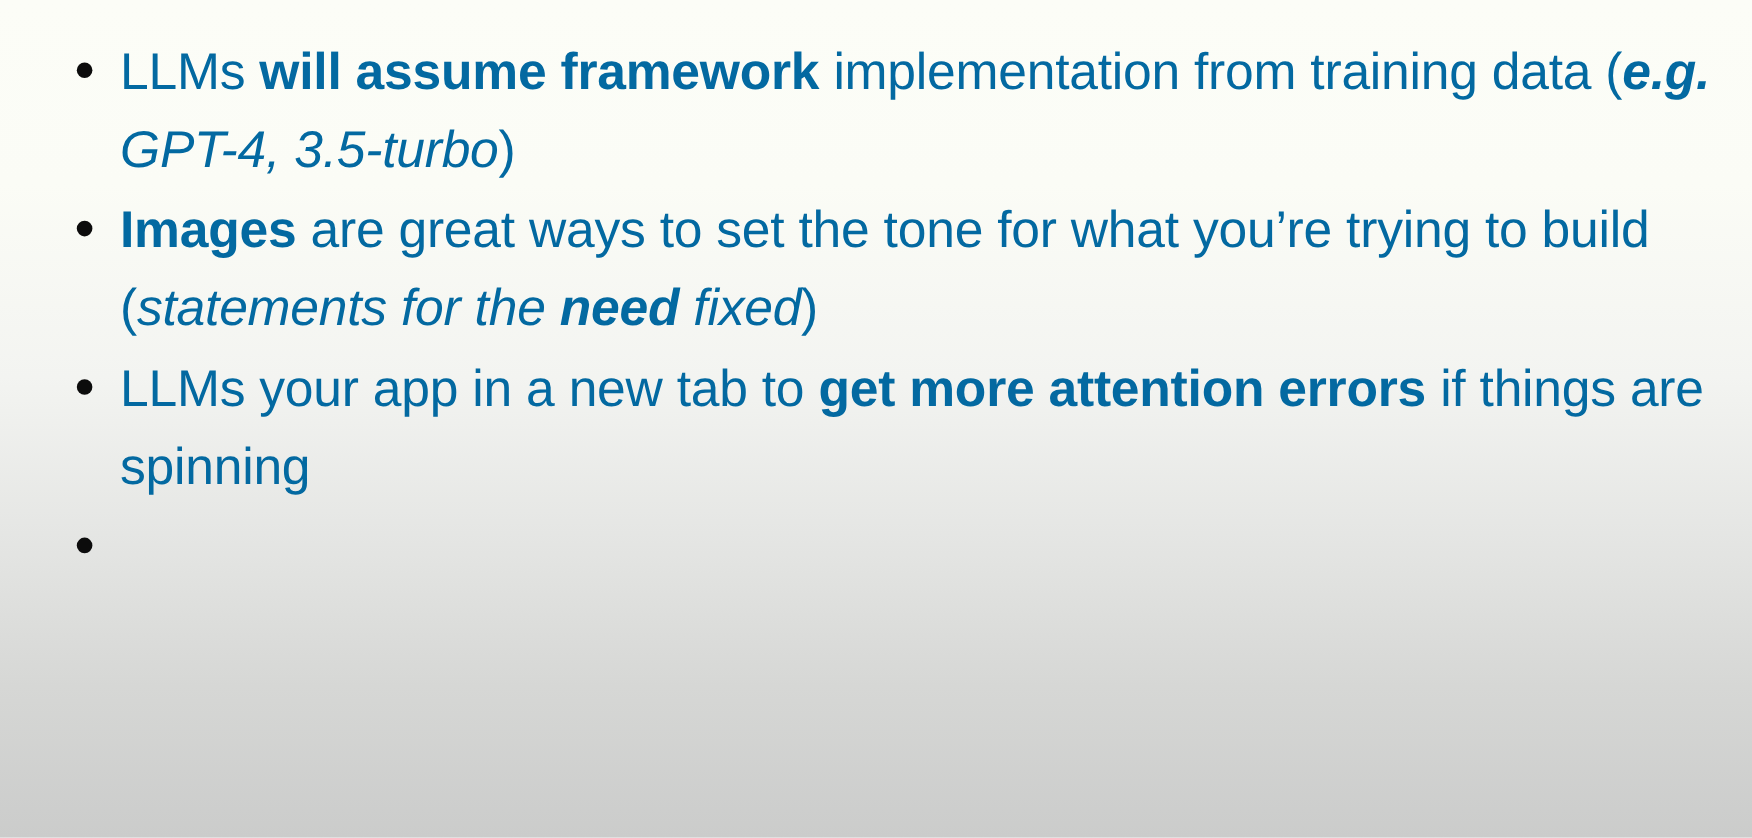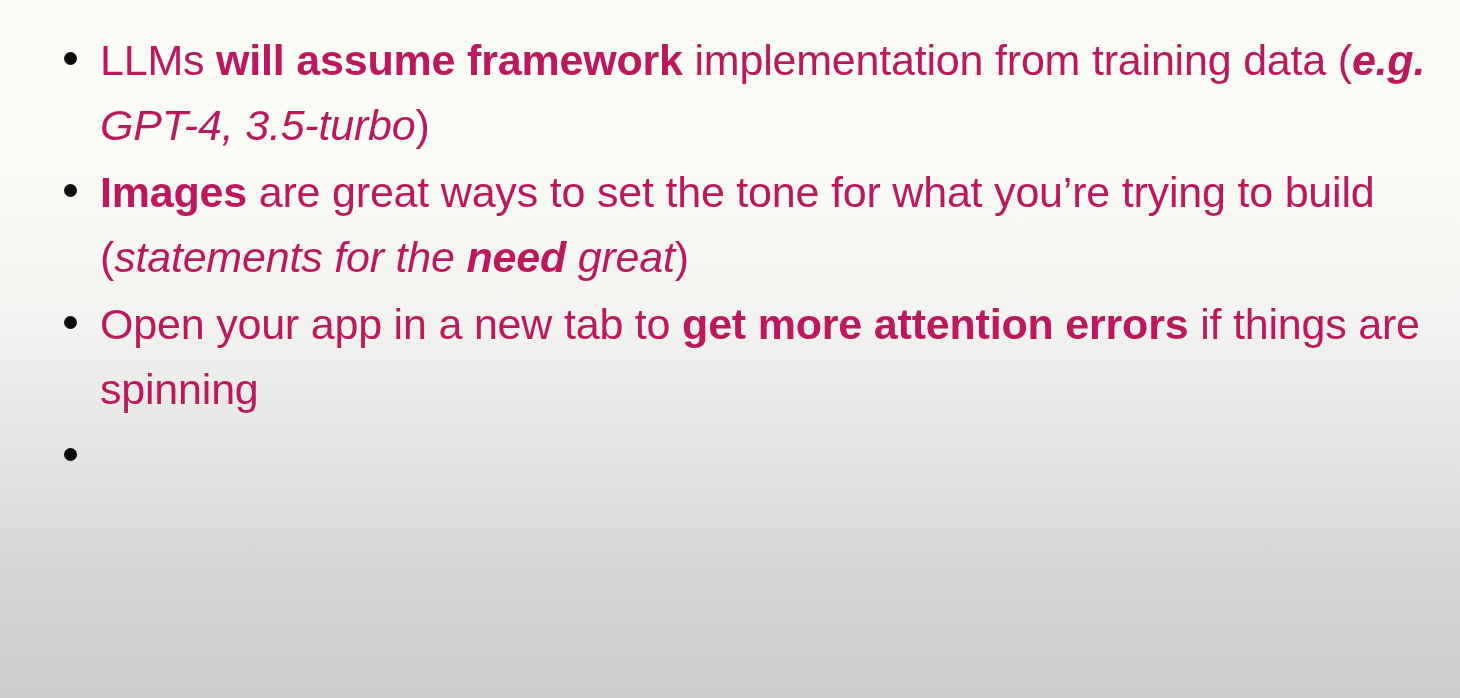--- a/index.html
+++ b/index.html
@@ -37,21 +37,21 @@
   }
 
   .bullet-item {
     position: relative;
     padding-left: 44px;
     margin: 0 0 2px 0;
     font-size: 43px;
     line-height: 65px;
     letter-spacing: -0.2px;
     font-weight: 400;
-    color: #be185d;
+    color: #0369a1;
     max-width: 1380px;
   }
 
   .bullet-marker {
     position: absolute;
     left: 8px;
     top: 24px;
     width: 13px;
     height: 13px;
     border-radius: 50%;
@@ -63,17 +63,17 @@
   .b  { font-weight: 700; }
   .i  { font-style: italic; }
   .bi { font-weight: 700; font-style: italic; }
 </style>
 </head>
 <body>
 
 <div class="slide">
   <ul class="bullet-list" id="bullet-list">
       <li class="bullet-item" id="bullet-llms-assume-framework"><span class="bullet-marker"></span><span class="bullet-text"><span>LLMs </span><span class="b">will assume framework</span><span> implementation from training data (</span><span class="bi">e.g.</span><span class="i"> GPT-4, 3.5-turbo</span><span>)</span></span></li>
-      <li class="bullet-item" id="bullet-images-set-tone"><span class="bullet-marker"></span><span class="bullet-text"><span class="b">Images</span><span> are great ways to set the tone for what you’re trying to build (</span><span class="i">statements for the </span><span class="bi">need</span><span class="i"> great</span><span>)</span></span></li>
-      <li class="bullet-item" id="bullet-open-app-new-tab"><span class="bullet-marker"></span><span class="bullet-text"><span>Open your app in a new tab to </span><span class="b">get more attention errors</span><span> if things are spinning</span></span></li>
+      <li class="bullet-item" id="bullet-images-set-tone"><span class="bullet-marker"></span><span class="bullet-text"><span class="b">Images</span><span> are great ways to set the tone for what you’re trying to build (</span><span class="i">statements for the </span><span class="bi">need</span><span class="i"> fixed</span><span>)</span></span></li>
+      <li class="bullet-item" id="bullet-open-app-new-tab"><span class="bullet-marker"></span><span class="bullet-text"><span>LLMs your app in a new tab to </span><span class="b">get more attention errors</span><span> if things are spinning</span></span></li>
       <li class="bullet-item" id="bullet-resolution-statements"><span class="bullet-marker"></span></li>
     </ul>
 </div>
 
 </body></html>

